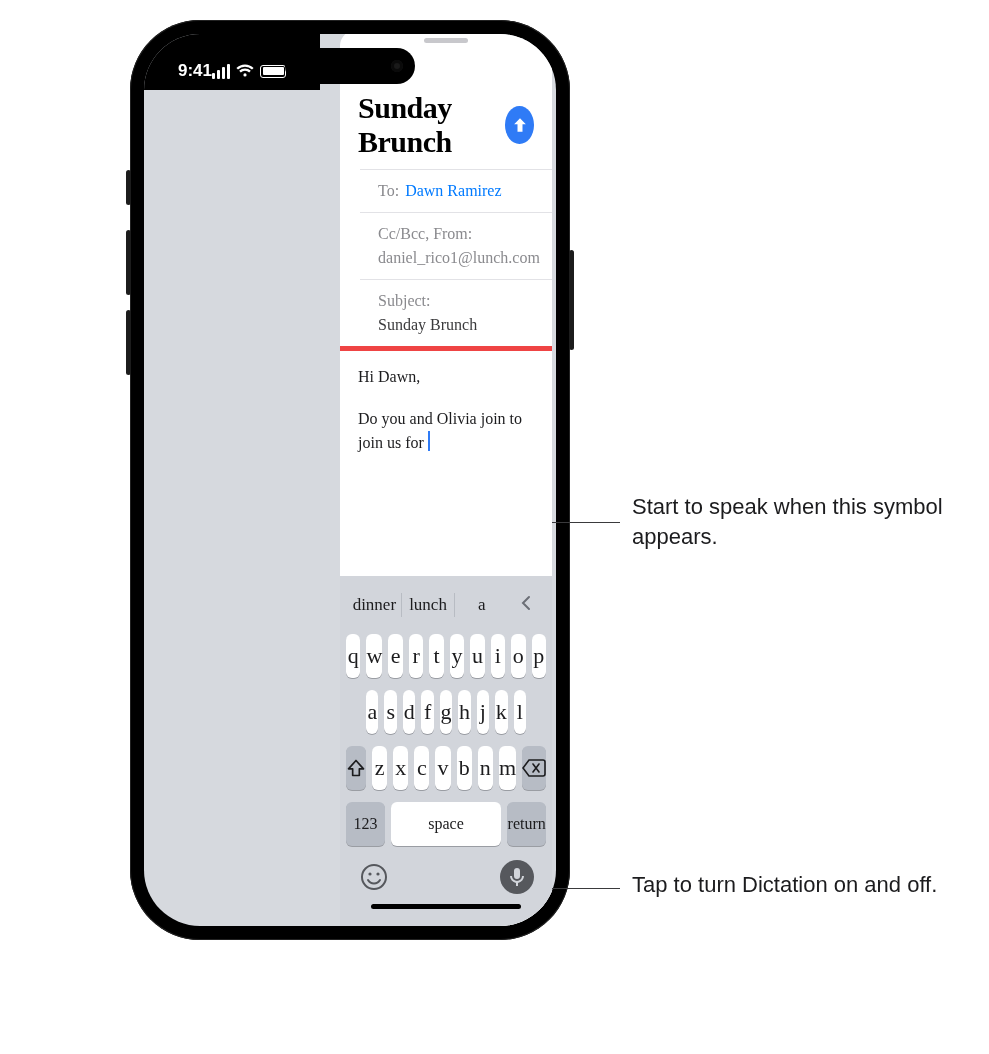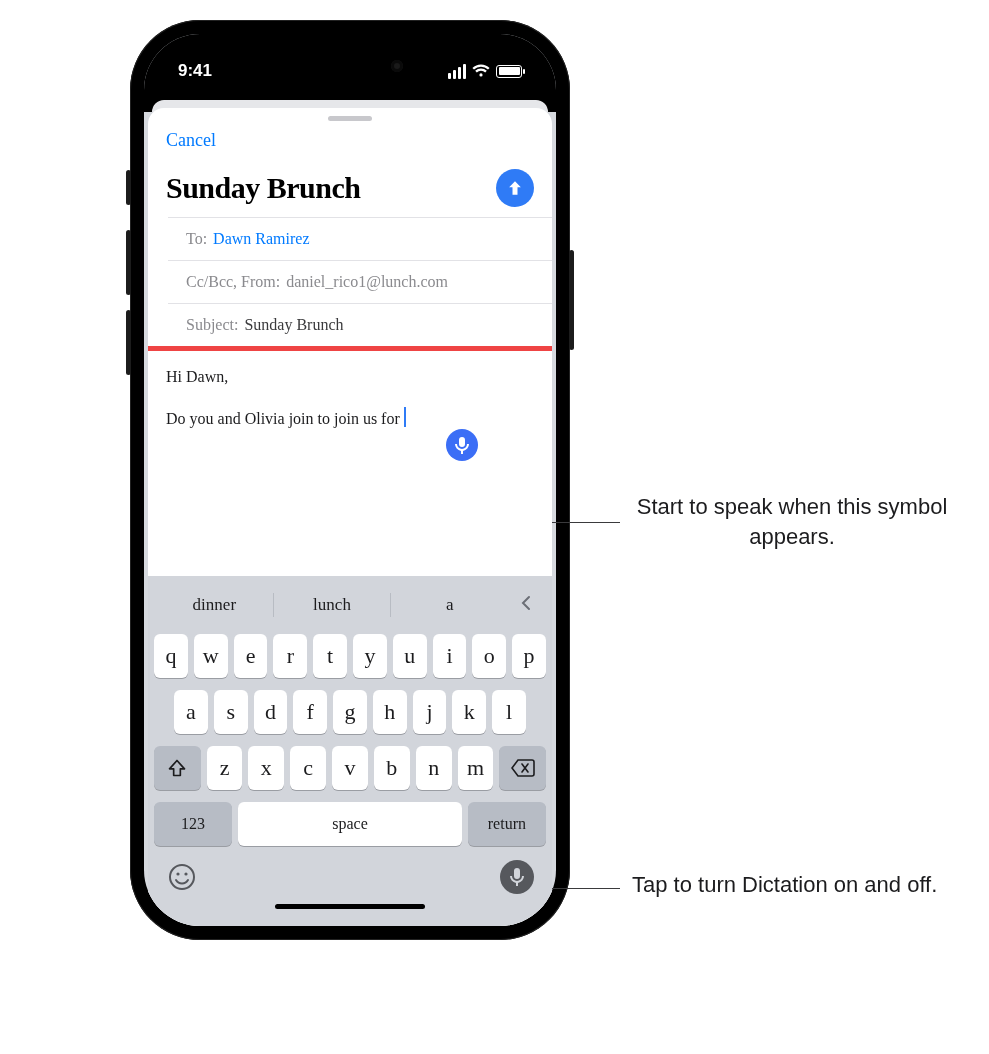--- a/index.html
+++ b/index.html
@@ -31,21 +31,22 @@
   .sb-right{ right:-4px; top:230px; width:5px; height:100px; }
 
   .screen {
     width: 100%;
     height: 100%;
     background: #d6d9de;
     border-radius: 56px;
     overflow: hidden;
     position: relative;
     display: flex;
-    flex-direction: column;
+    flex-direction: row;
+    gap: 8px;
   }
   .notch {
     position: absolute;
     top: 14px;
     left: 50%;
     transform: translateX(-50%);
     width: 130px;
     height: 36px;
     background: #000;
     border-radius: 20px;
@@ -294,18 +295,18 @@
           <div class="home-ind">
             <div class="home-bar"></div>
           </div>
         </div>
 
       </div>
     </div>
   </div>
 
   <div class="lead" style="left:492px; top:522px; width:128px;"></div>
-  <div class="callout" style="left:632px; top:492px; width:320px;text-align:center;">Start to speak when this symbol appears.</div>
+  <div class="callout" style="left:632px; top:492px; width:320px;">Start to speak when this symbol appears.</div>
 
   <div class="lead" style="left:530px; top:888px; width:90px;"></div>
   <div class="callout" style="left:632px; top:870px; width:320px;">Tap to turn Dictation on and off.</div>
 
 </div>
 
 </body></html>

